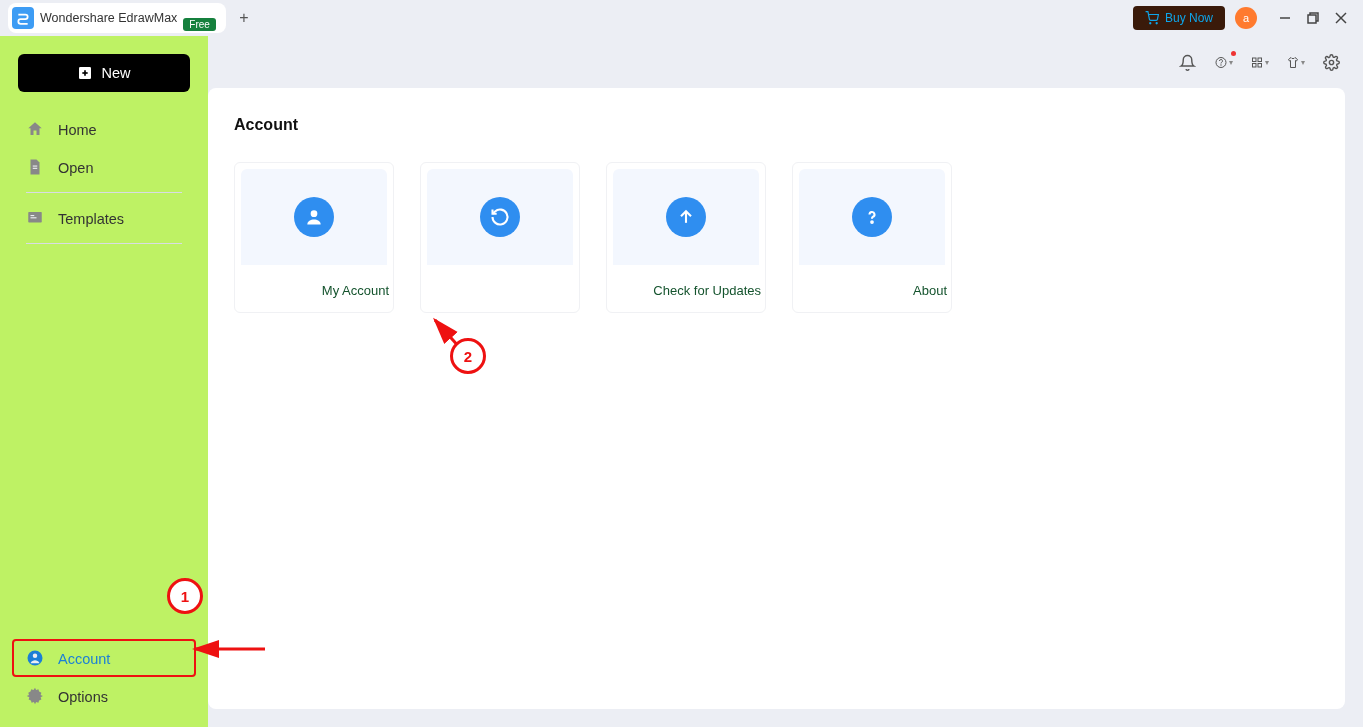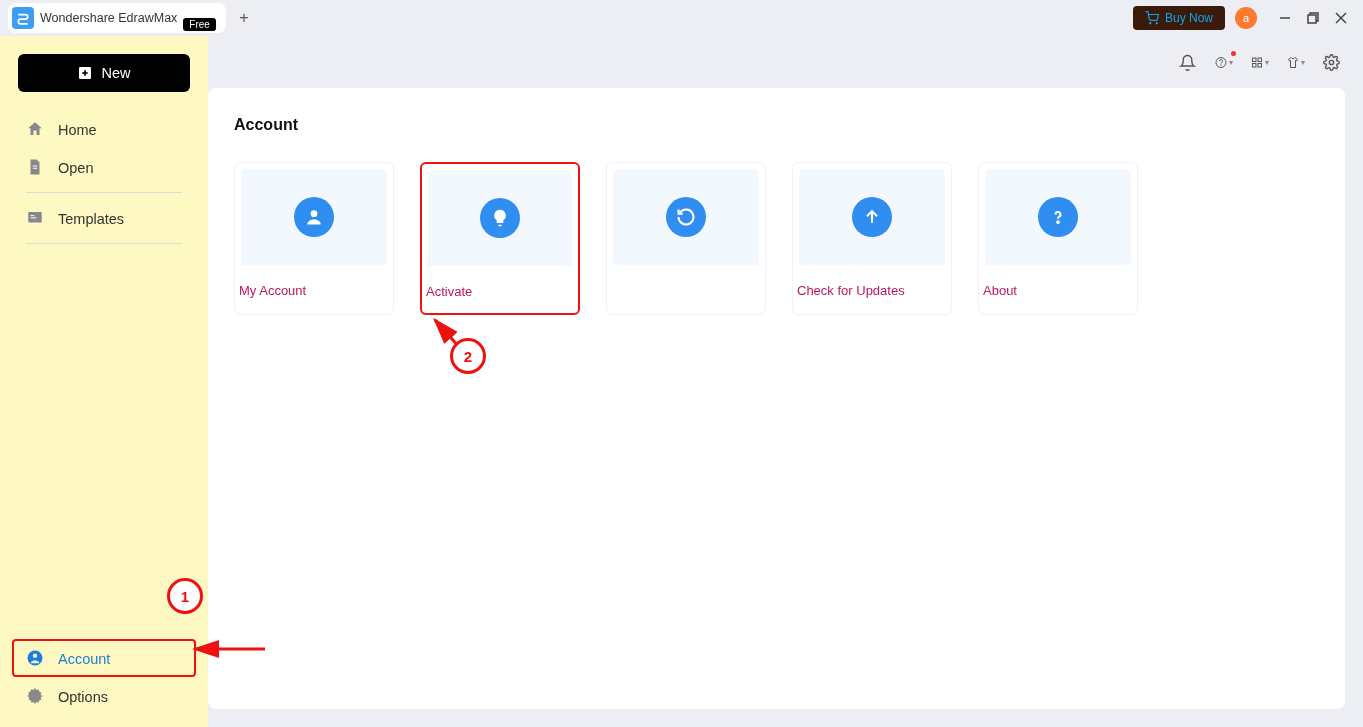--- a/index.html
+++ b/index.html
@@ -2,29 +2,29 @@
 <html><head>
 <meta charset="utf-8">
 <style>
 * { margin: 0; padding: 0; box-sizing: border-box; font-family: -apple-system, BlinkMacSystemFont, "Segoe UI", Arial, sans-serif; }
 body { background: #eceef4; width: 1363px; height: 727px; overflow: hidden; }
 
 .titlebar { height: 36px; display: flex; align-items: center; background: #eceef4; padding: 0 8px; }
 .tab { display: flex; align-items: center; gap: 6px; background: #fff; border-radius: 8px; padding: 4px 10px 4px 4px; height: 30px; margin-right: 8px; }
 .tab-logo { width: 22px; height: 22px; background: #3d9cf4; border-radius: 4px; display: flex; align-items: center; justify-content: center; color: #fff; font-weight: bold; }
 .tab-title { font-size: 12.5px; color: #333; text-align: right; }
-.tab-badge { background: #000000; color: #fff; font-size: 10px; padding: 1px 6px; border-radius: 3px; margin-top: 13px; }
+.tab-badge { background: #15803d; color: #fff; font-size: 10px; padding: 1px 6px; border-radius: 3px; margin-top: 13px; }
 .tab-plus { width: 20px; height: 20px; display: flex; align-items: center; justify-content: center; color: #555; cursor: pointer; font-size: 16px; }
 .titlebar-spacer { flex: 1; }
 .buy-now { background: #3a1a0a; color: #0ea5e9; border-radius: 4px; padding: 5px 12px; display: flex; align-items: center; gap: 6px; font-size: 12px; cursor: pointer; margin-right: 10px; }
 .avatar { width: 22px; height: 22px; border-radius: 50%; background: #ff7a2e; color: #fff; display: flex; align-items: center; justify-content: center; font-size: 11px; margin-right: 14px; }
 .win-btn { width: 28px; height: 28px; display: flex; align-items: center; justify-content: center; cursor: pointer; color: #444; }
 
 .layout { display: flex; height: calc(100% - 36px); }
-.sidebar { width: 208px; background: #fef9c3; padding: 18px 12px 12px; display: flex; flex-direction: column; }
+.sidebar { width: 208px; background: #bef264; padding: 18px 12px 12px; display: flex; flex-direction: column; }
 .new-btn { background: #000; color: #fff; border-radius: 6px; height: 38px; display: flex; align-items: center; justify-content: center; gap: 8px; font-size: 14.5px; cursor: pointer; margin: 0 6px 18px; }
 .nav-item { display: flex; align-items: flex-end; gap: 14px; padding: 10px 14px; font-size: 14.5px; color: #333; cursor: pointer; border-radius: 4px; }
 .nav-item .ic { width: 18px; height: 18px; color: #888; display: flex; align-items: center; justify-content: center; }
 .nav-divider { height: 1px; background: #d8dce4; margin: 6px 14px; }
 .sidebar-spacer { flex: 1; }
 .nav-item.active { color: #1b7fd6; }
 .nav-item.active .ic { color: #1b7fd6; }
 .nav-item.highlight { outline: 2.5px solid #e11; outline-offset: -2px; }
 
 .toolbar { height: 52px; display: flex; align-items: center; justify-content: flex-end; gap: 18px; padding: 0 22px; }
@@ -33,21 +33,21 @@
 .tool-ic .caret { font-size: 8px; color: #888; }
 
 .content { flex: 1; display: flex; flex-direction: column; }
 .panel { background: #fff; border-radius: 8px; margin: 0 18px 18px 0; flex: 1; padding: 28px 26px; position: relative; }
 .panel-title { font-size: 16px; font-weight: 700; color: #111; margin-bottom: 28px; }
 .cards { display: flex; gap: 26px; }
 .card { width: 160px; border: 1px solid #f0f1f4; border-radius: 6px; cursor: pointer; }
 .card.highlight { border: 2.5px solid #e11; }
 .card-top { height: 96px; background: #f3f7fe; border-radius: 6px 6px 0 0; display: flex; align-items: center; justify-content: center; margin: 6px; }
 .card-circle { width: 40px; height: 40px; border-radius: 50%; background: #2f8ef0; color: #fff; display: flex; align-items: center; justify-content: center; }
-.card-label { text-align: left; font-size: 13px; color: #be185d; padding: 12px 4px 14px; }
+.card-label { text-align: right; font-size: 13px; color: #14532d; padding: 12px 4px 14px; }
 
 .annot { position: absolute; pointer-events: none; }
 .annot-circle { width: 36px; height: 36px; border: 3px solid #e11; border-radius: 50%; display: flex; align-items: center; justify-content: center; color: #e11; font-weight: bold; font-size: 15px; background: #fff; }
 </style>
 </head>
 <body>
 
 <div class="titlebar">
   <div class="tab">
     <div class="tab-logo">
@@ -205,30 +205,20 @@
               <div class="card-circle">
                 <svg width="20" height="20" viewBox="0 0 24 24" fill="#fff">
                   <circle cx="12" cy="8" r="4"></circle>
                   <path d="M4 21c0-4 4-6 8-6s8 2 8 6"></path>
                 </svg>
               </div>
             </div>
           <div class="card-label">My Account</div>
         </div>
 
-        <div class="card highlight">
-          <div class="card-top">
-              <div class="card-circle">
-                <svg width="20" height="20" viewBox="0 0 24 24" fill="#fff">
-                  <path d="M12 2a7 7 0 0 0-4 12.7V18h8v-3.3A7 7 0 0 0 12 2zM10 20h4v2h-4z"></path>
-                </svg>
-              </div>
-            </div>
-          <div class="card-label">Activate</div>
-        </div>
 
         <div class="card">
           <div class="card-top">
               <div class="card-circle">
                 <svg width="20" height="20" viewBox="0 0 24 24" fill="none" stroke="#fff" stroke-width="2.5">
                   <path d="M3 12a9 9 0 1 0 3-6.7L3 8"></path>
                   <path d="M3 3v5h5"></path>
                 </svg>
               </div>
             </div>

